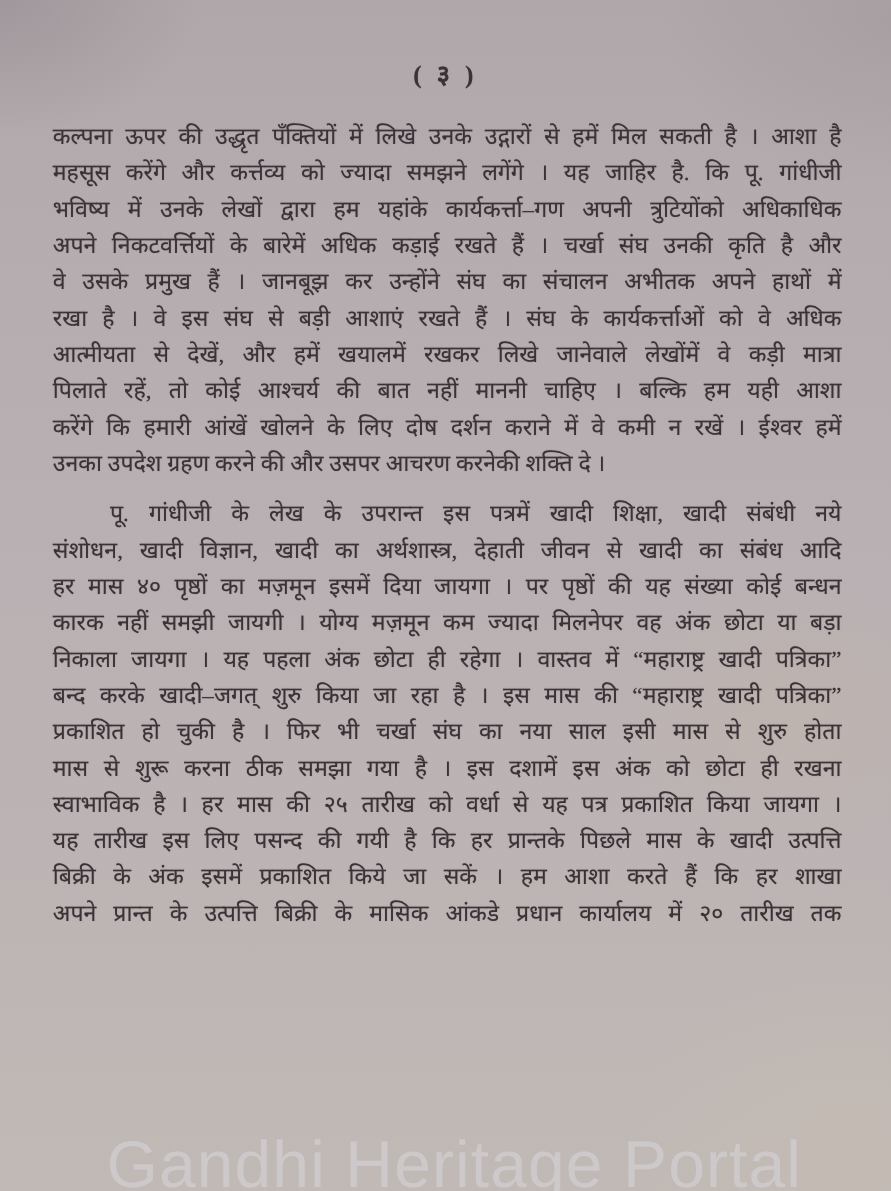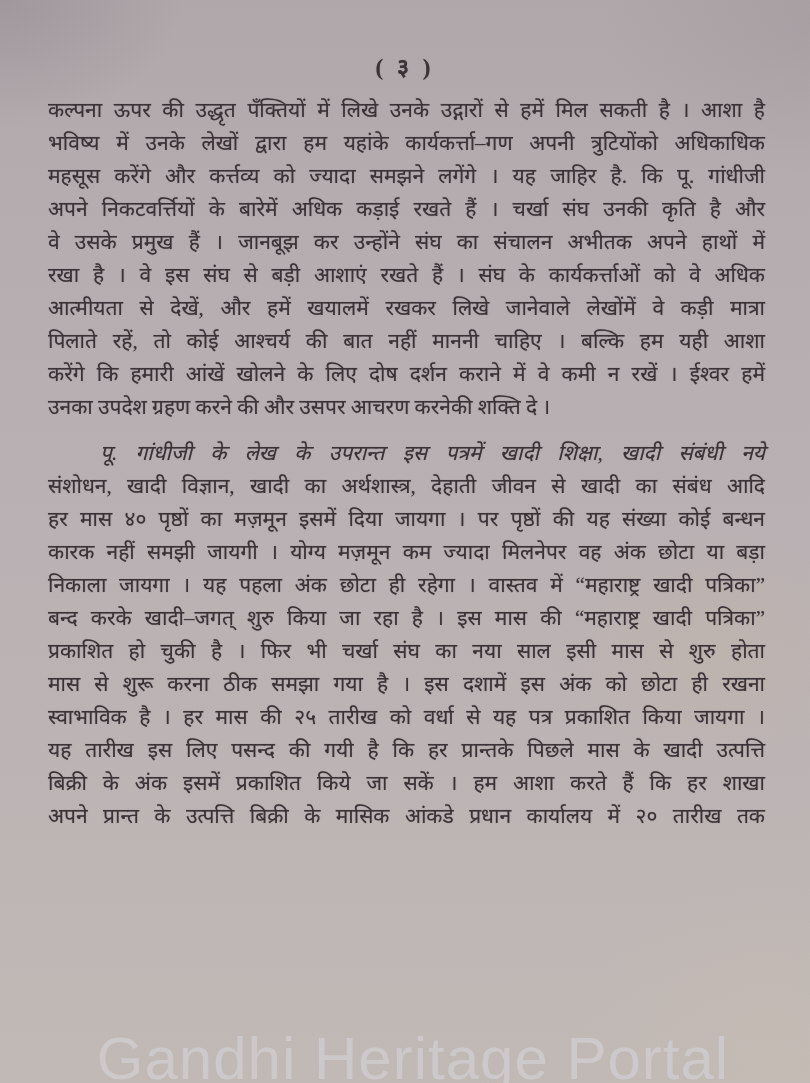--- a/index.html
+++ b/index.html
@@ -27,21 +27,21 @@
   .page-number {
     margin-top: 50px;
     text-align: center;
     font-size: 23px;
     font-weight: 600;
     letter-spacing: 4px;
     color: var(--ink);
     text-shadow: 0 0 1px rgba(50,42,48,0.45);
   }
   .text-block {
-    margin-top: 12px;
+    margin-top: 26px;
     padding: 0 45px 0 48px;
     color: var(--ink);
     font-size: 21px;
     font-weight: 500;
     line-height: 33px;
     text-shadow: 0 0 1px rgba(50,42,48,0.40);
   }
   .para {
     margin: 0 0 0 0;
   }
@@ -51,21 +51,20 @@
   .line {
     display: block;
     text-align: justify;
     text-align-last: justify;
   }
   .line.flush {
     text-align-last: left;
   }
   .para.indent .line:first-child {
     padding-left: 52px;
-    font-style: italic;
   }
   .watermark {
     position: absolute;
     left: 22px;
     bottom: -10px;
     width: 782px;
     font-family: "Liberation Sans", "DejaVu Sans", sans-serif;
     font-size: 60px;
     font-weight: 400;
     letter-spacing: 1px;
@@ -79,22 +78,22 @@
 </style>
 </head>
 <body>
 
 <div class="page">
   <div class="page-number">( ३ )</div>
 
   <div class="text-block" id="text-block">
       <p class="para">
         <span class="line">कल्पना ऊपर की उद्धृत पँक्तियों में लिखे उनके उद्गारों से हमें मिल सकती है । आशा है</span>
+        <span class="line">महसूस करेंगे और कर्त्तव्य को ज्यादा समझने लगेंगे । यह जाहिर है. कि पू. गांधीजी</span>
         <span class="line">भविष्य में उनके लेखों द्वारा हम यहांके कार्यकर्त्ता–गण अपनी त्रुटियोंको अधिकाधिक</span>
-        <span class="line">महसूस करेंगे और कर्त्तव्य को ज्यादा समझने लगेंगे । यह जाहिर है. कि पू. गांधीजी</span>
         <span class="line">अपने निकटवर्त्तियों के बारेमें अधिक कड़ाई रखते हैं ।  चर्खा संघ उनकी कृति है और</span>
         <span class="line">वे उसके प्रमुख हैं । जानबूझ कर उन्होंने संघ का संचालन अभीतक अपने हाथों में</span>
         <span class="line">रखा है । वे इस संघ से बड़ी आशाएं रखते हैं ।  संघ के कार्यकर्त्ताओं को वे अधिक</span>
         <span class="line">आत्मीयता से देखें, और हमें खयालमें रखकर लिखे जानेवाले लेखोंमें वे कड़ी मात्रा</span>
         <span class="line">पिलाते रहें, तो कोई आश्चर्य की बात नहीं  माननी चाहिए । बल्कि हम यही आशा</span>
         <span class="line">करेंगे कि हमारी आंखें खोलने के लिए दोष दर्शन कराने में वे कमी न रखें । ईश्वर हमें</span>
         <span class="line flush">उनका उपदेश ग्रहण करने की और उसपर आचरण करनेकी शक्ति दे ।</span>
       </p>
       <p class="para indent">
         <span class="line">पू. गांधीजी के लेख के उपरान्त इस पत्रमें खादी शिक्षा, खादी संबंधी नये</span>

